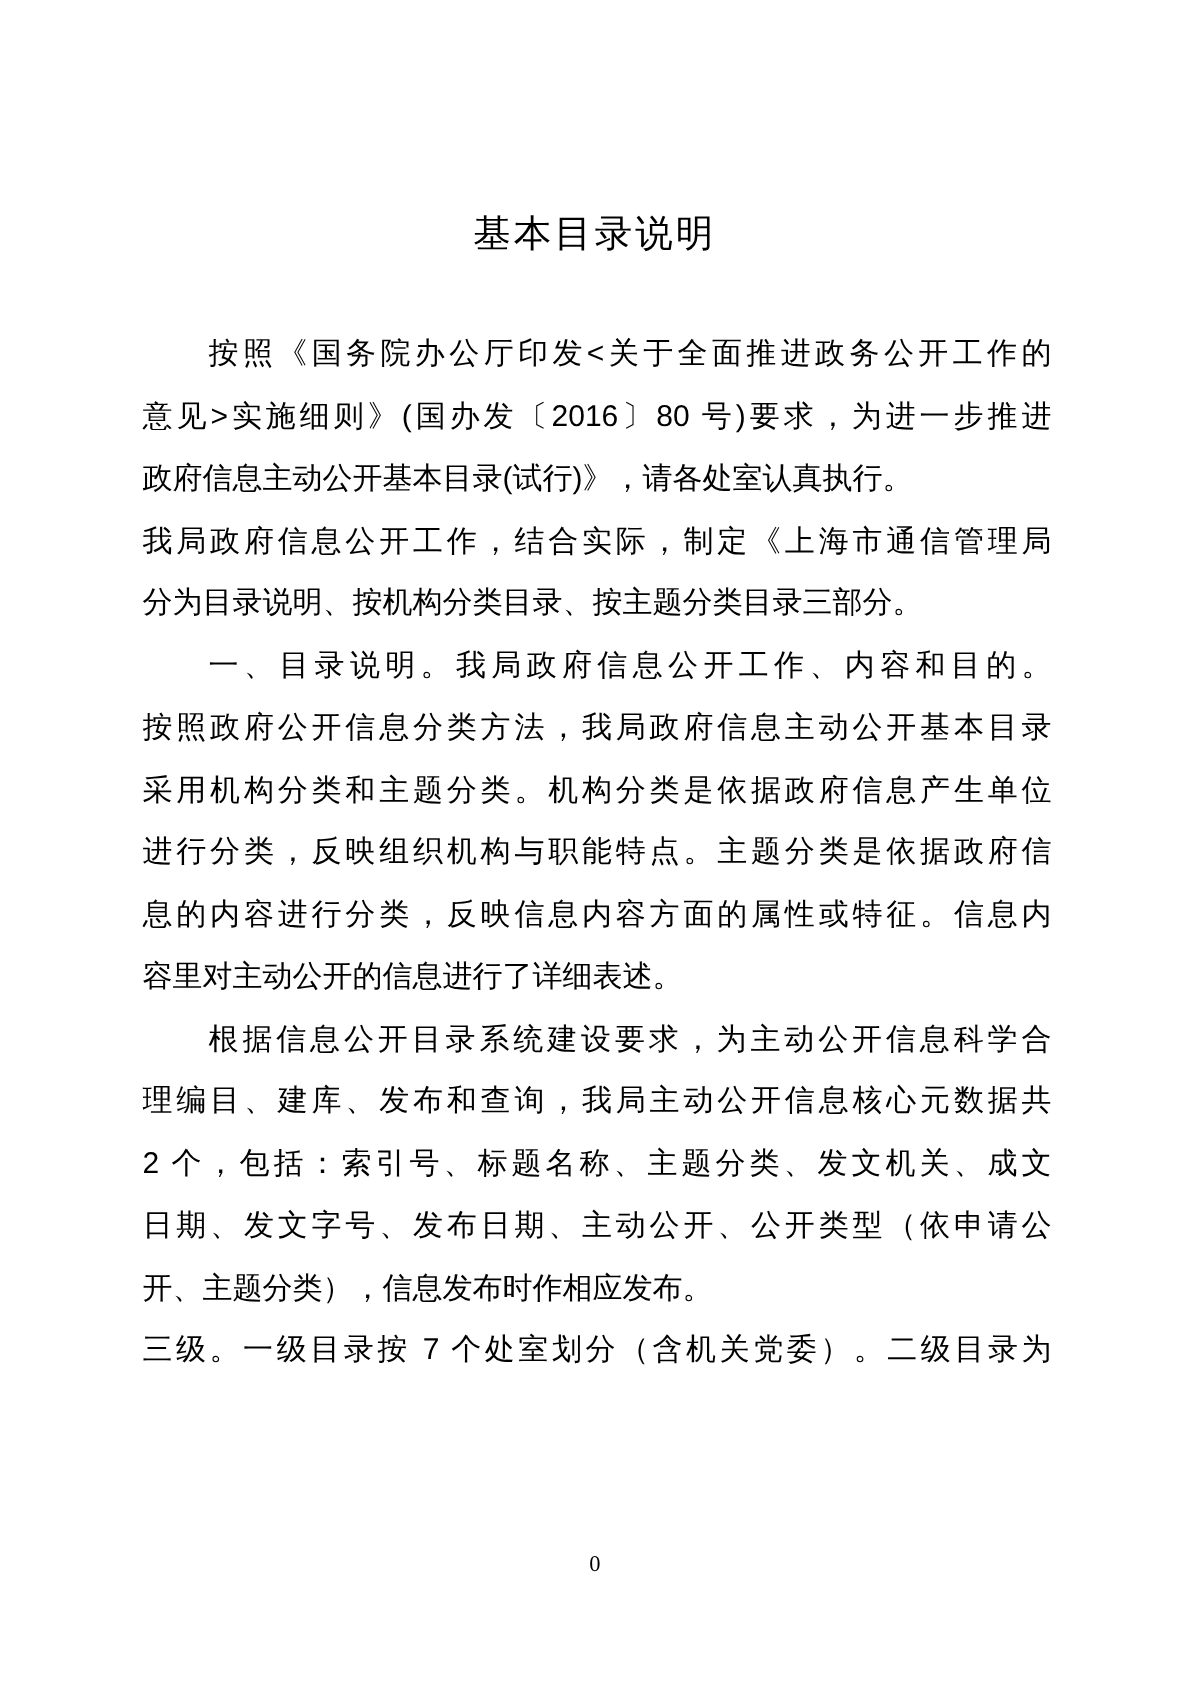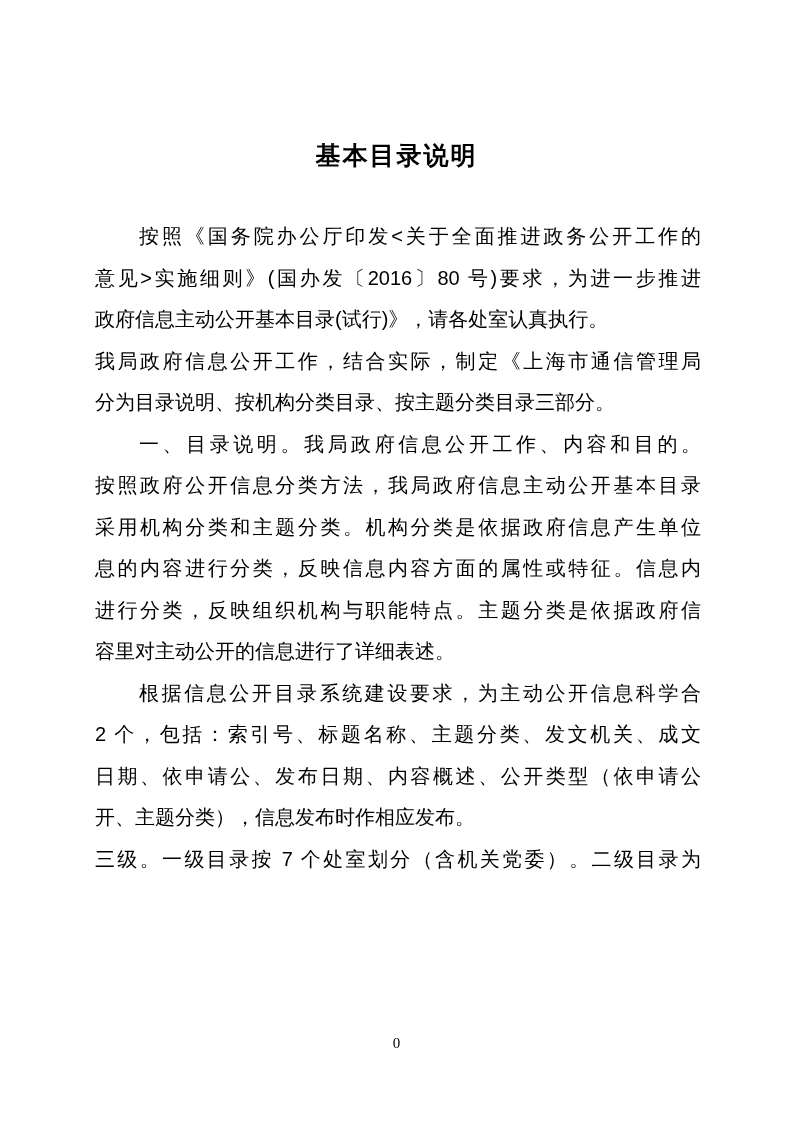--- a/index.html
+++ b/index.html
@@ -13,21 +13,21 @@
     overflow: hidden;
   }
   .doc-title {
     position: absolute;
     top: 139px;
     left: 0;
     width: 100%;
     margin: 0;
     text-align: center;
     font-size: 25px;
-    font-weight: 700;
+    font-weight: 400;
     letter-spacing: 2px;
   }
   .doc-body {
     position: absolute;
     top: 216px;
     left: 95px;
     width: 606px;
     font-size: 20px;
   }
   .line {
@@ -66,25 +66,26 @@
 
   <div class="doc-body">
     <div class="line indent">按照《国务院办公厅印发&lt;关于全面推进政务公开工作的</div>
     <div class="line">意见&gt;实施细则》(国办发〔2016〕80 号)要求，为进一步推进</div>
     <div class="line flush-left">政府信息主动公开基本目录(试行)》，请各处室认真执行。</div>
     <div class="line">我局政府信息公开工作，结合实际，制定《上海市通信管理局</div>
     <div class="line flush-left">分为目录说明、按机构分类目录、按主题分类目录三部分。</div>
     <div class="line indent"><span class="run-heading">一、目录说明。</span><span>我局政府信息公开工作、内容和目的。</span></div>
     <div class="line">按照政府公开信息分类方法，我局政府信息主动公开基本目录</div>
     <div class="line">采用机构分类和主题分类。机构分类是依据政府信息产生单位</div>
+    <div class="line">进行分类，反映组织机构与职能特点。主题分类是依据政府信</div>
     <div class="line">息的内容进行分类，反映信息内容方面的属性或特征。信息内</div>
-    <div class="line">进行分类，反映组织机构与职能特点。主题分类是依据政府信</div>
     <div class="line flush-left">容里对主动公开的信息进行了详细表述。</div>
     <div class="line indent">根据信息公开目录系统建设要求，为主动公开信息科学合</div>
+    <div class="line">理编目、建库、发布和查询，我局主动公开信息核心元数据共</div>
     <div class="line">2 个，包括：索引号、标题名称、主题分类、发文机关、成文</div>
-    <div class="line">日期、依申请公、发布日期、内容概述、公开类型（依申请公</div>
+    <div class="line">日期、发文字号、发布日期、主动公开、公开类型（依申请公</div>
     <div class="line flush-left">开、主题分类），信息发布时作相应发布。</div>
     <div class="line">三级。一级目录按 7 个处室划分（含机关党委）。二级目录为</div>
   </div>
 
   <div class="page-number">0</div>
 
 </div>
 
 </body></html>

